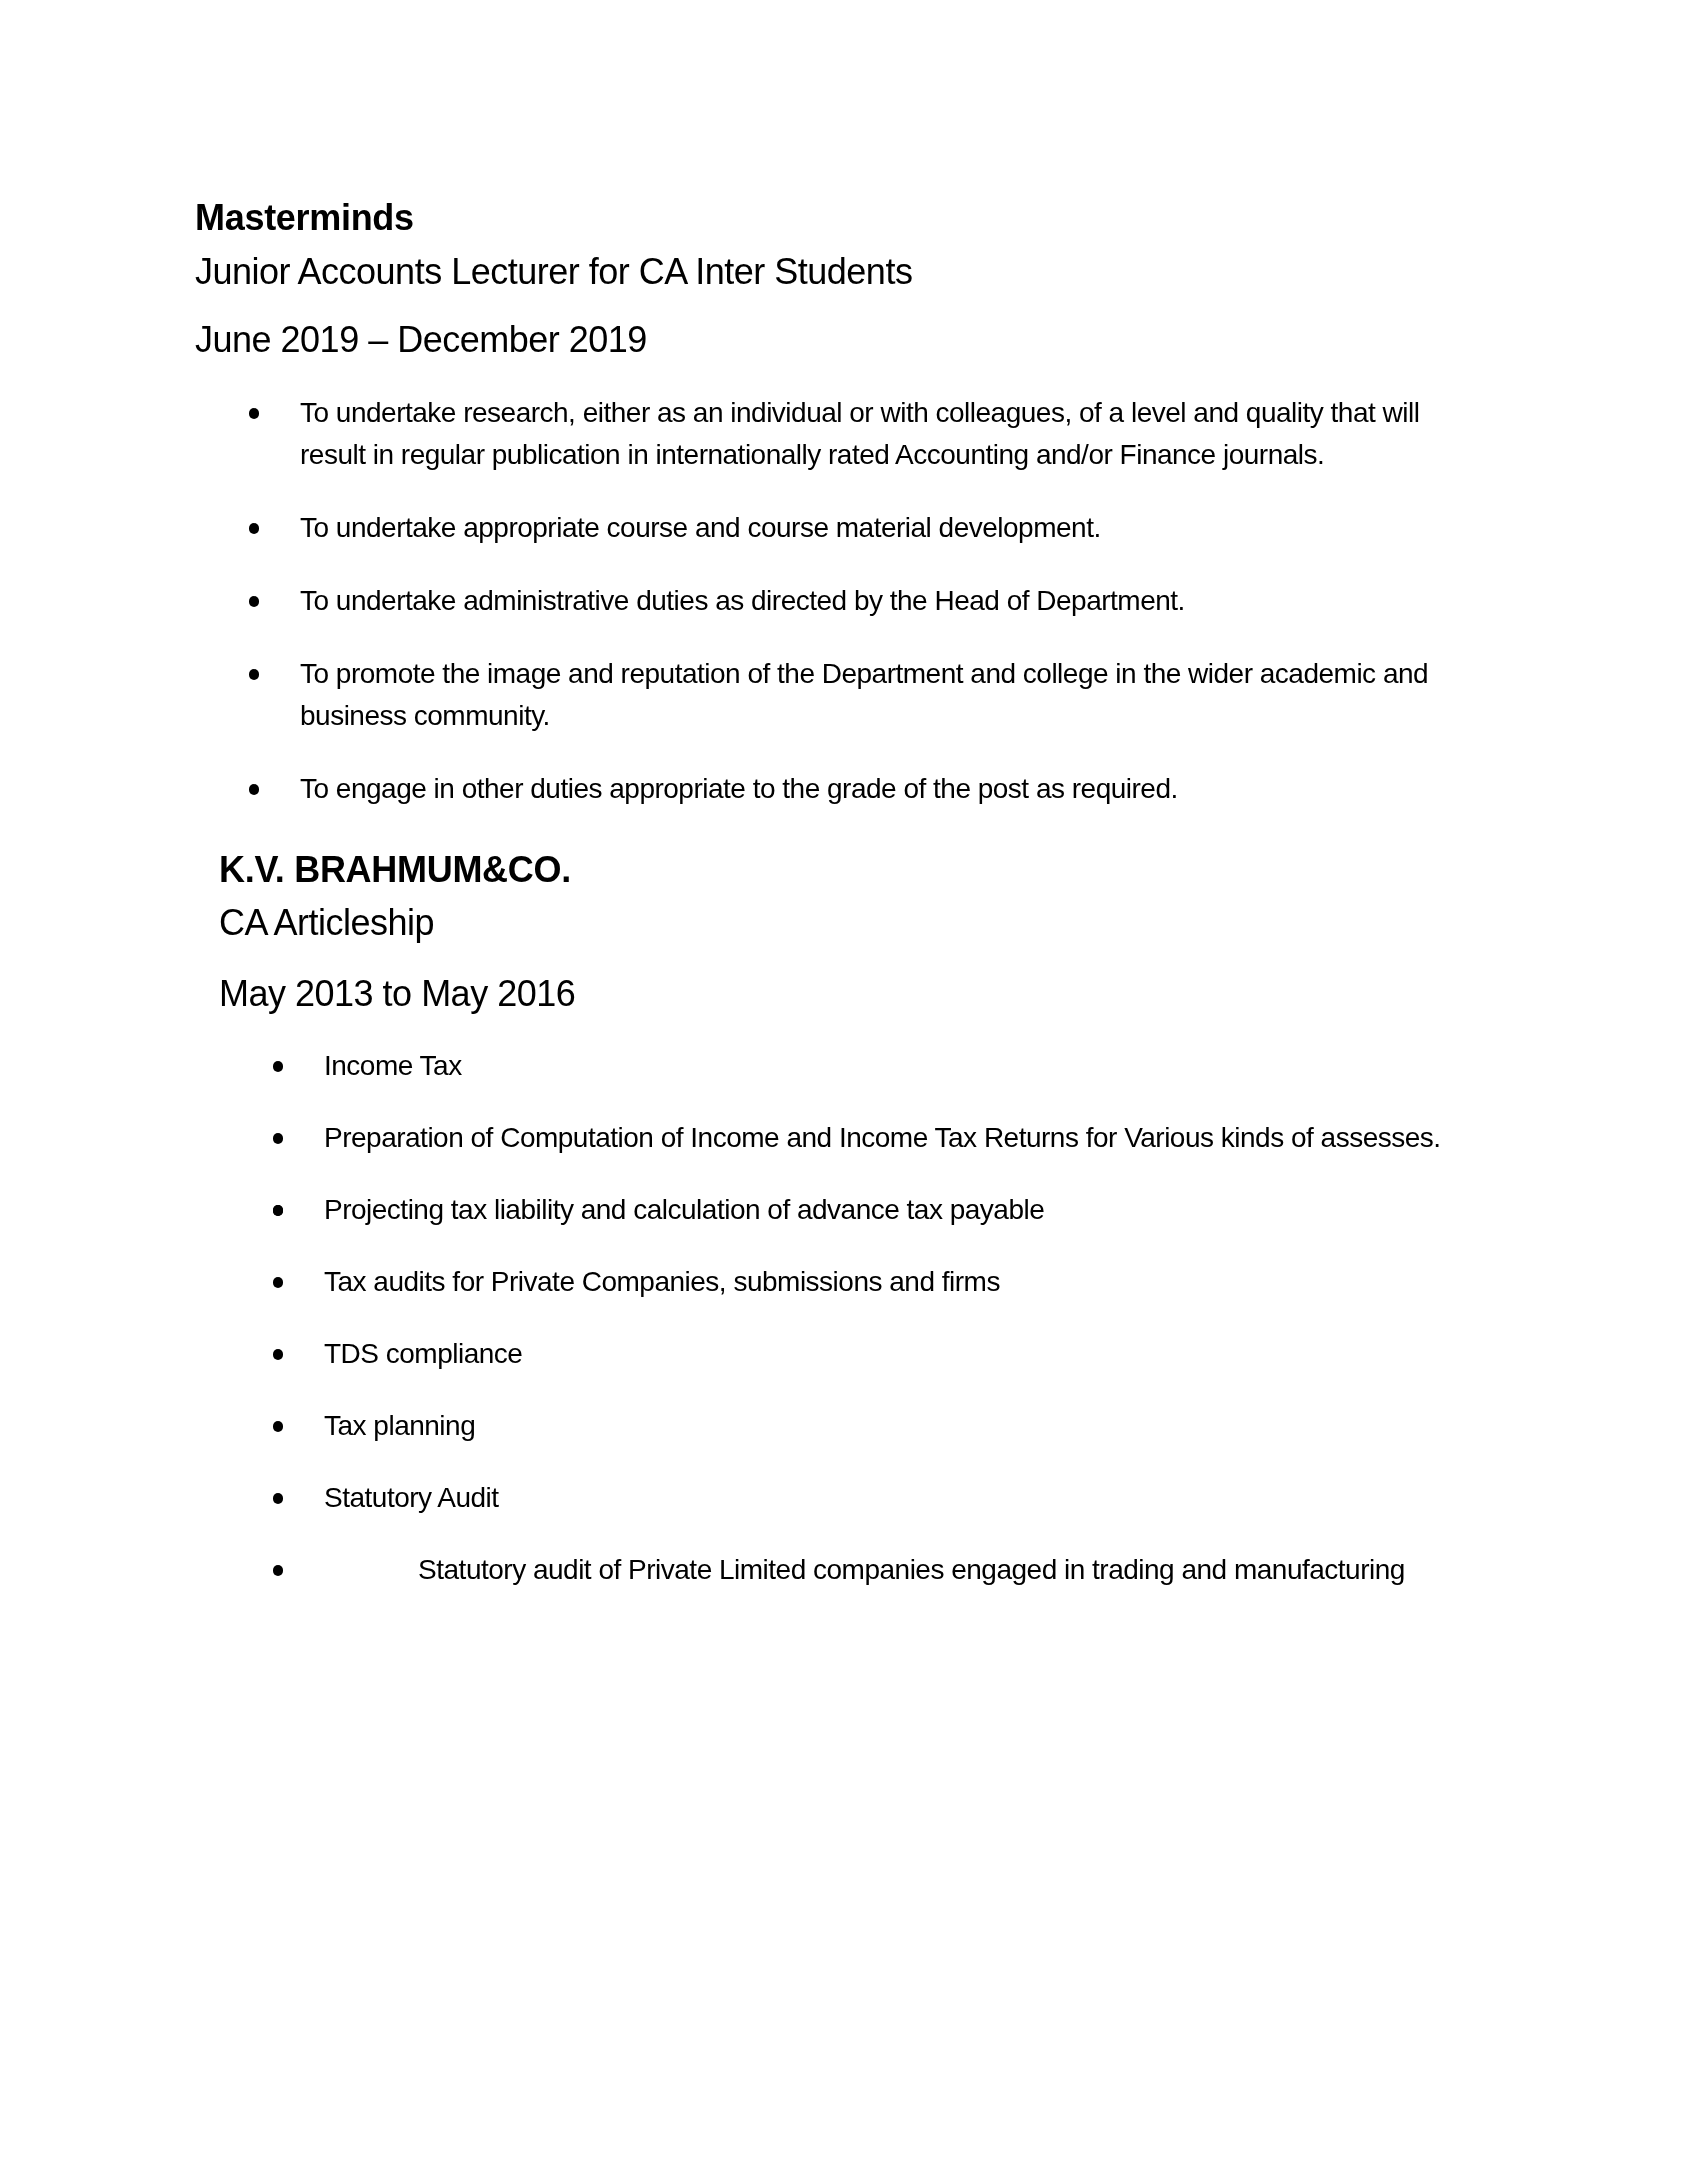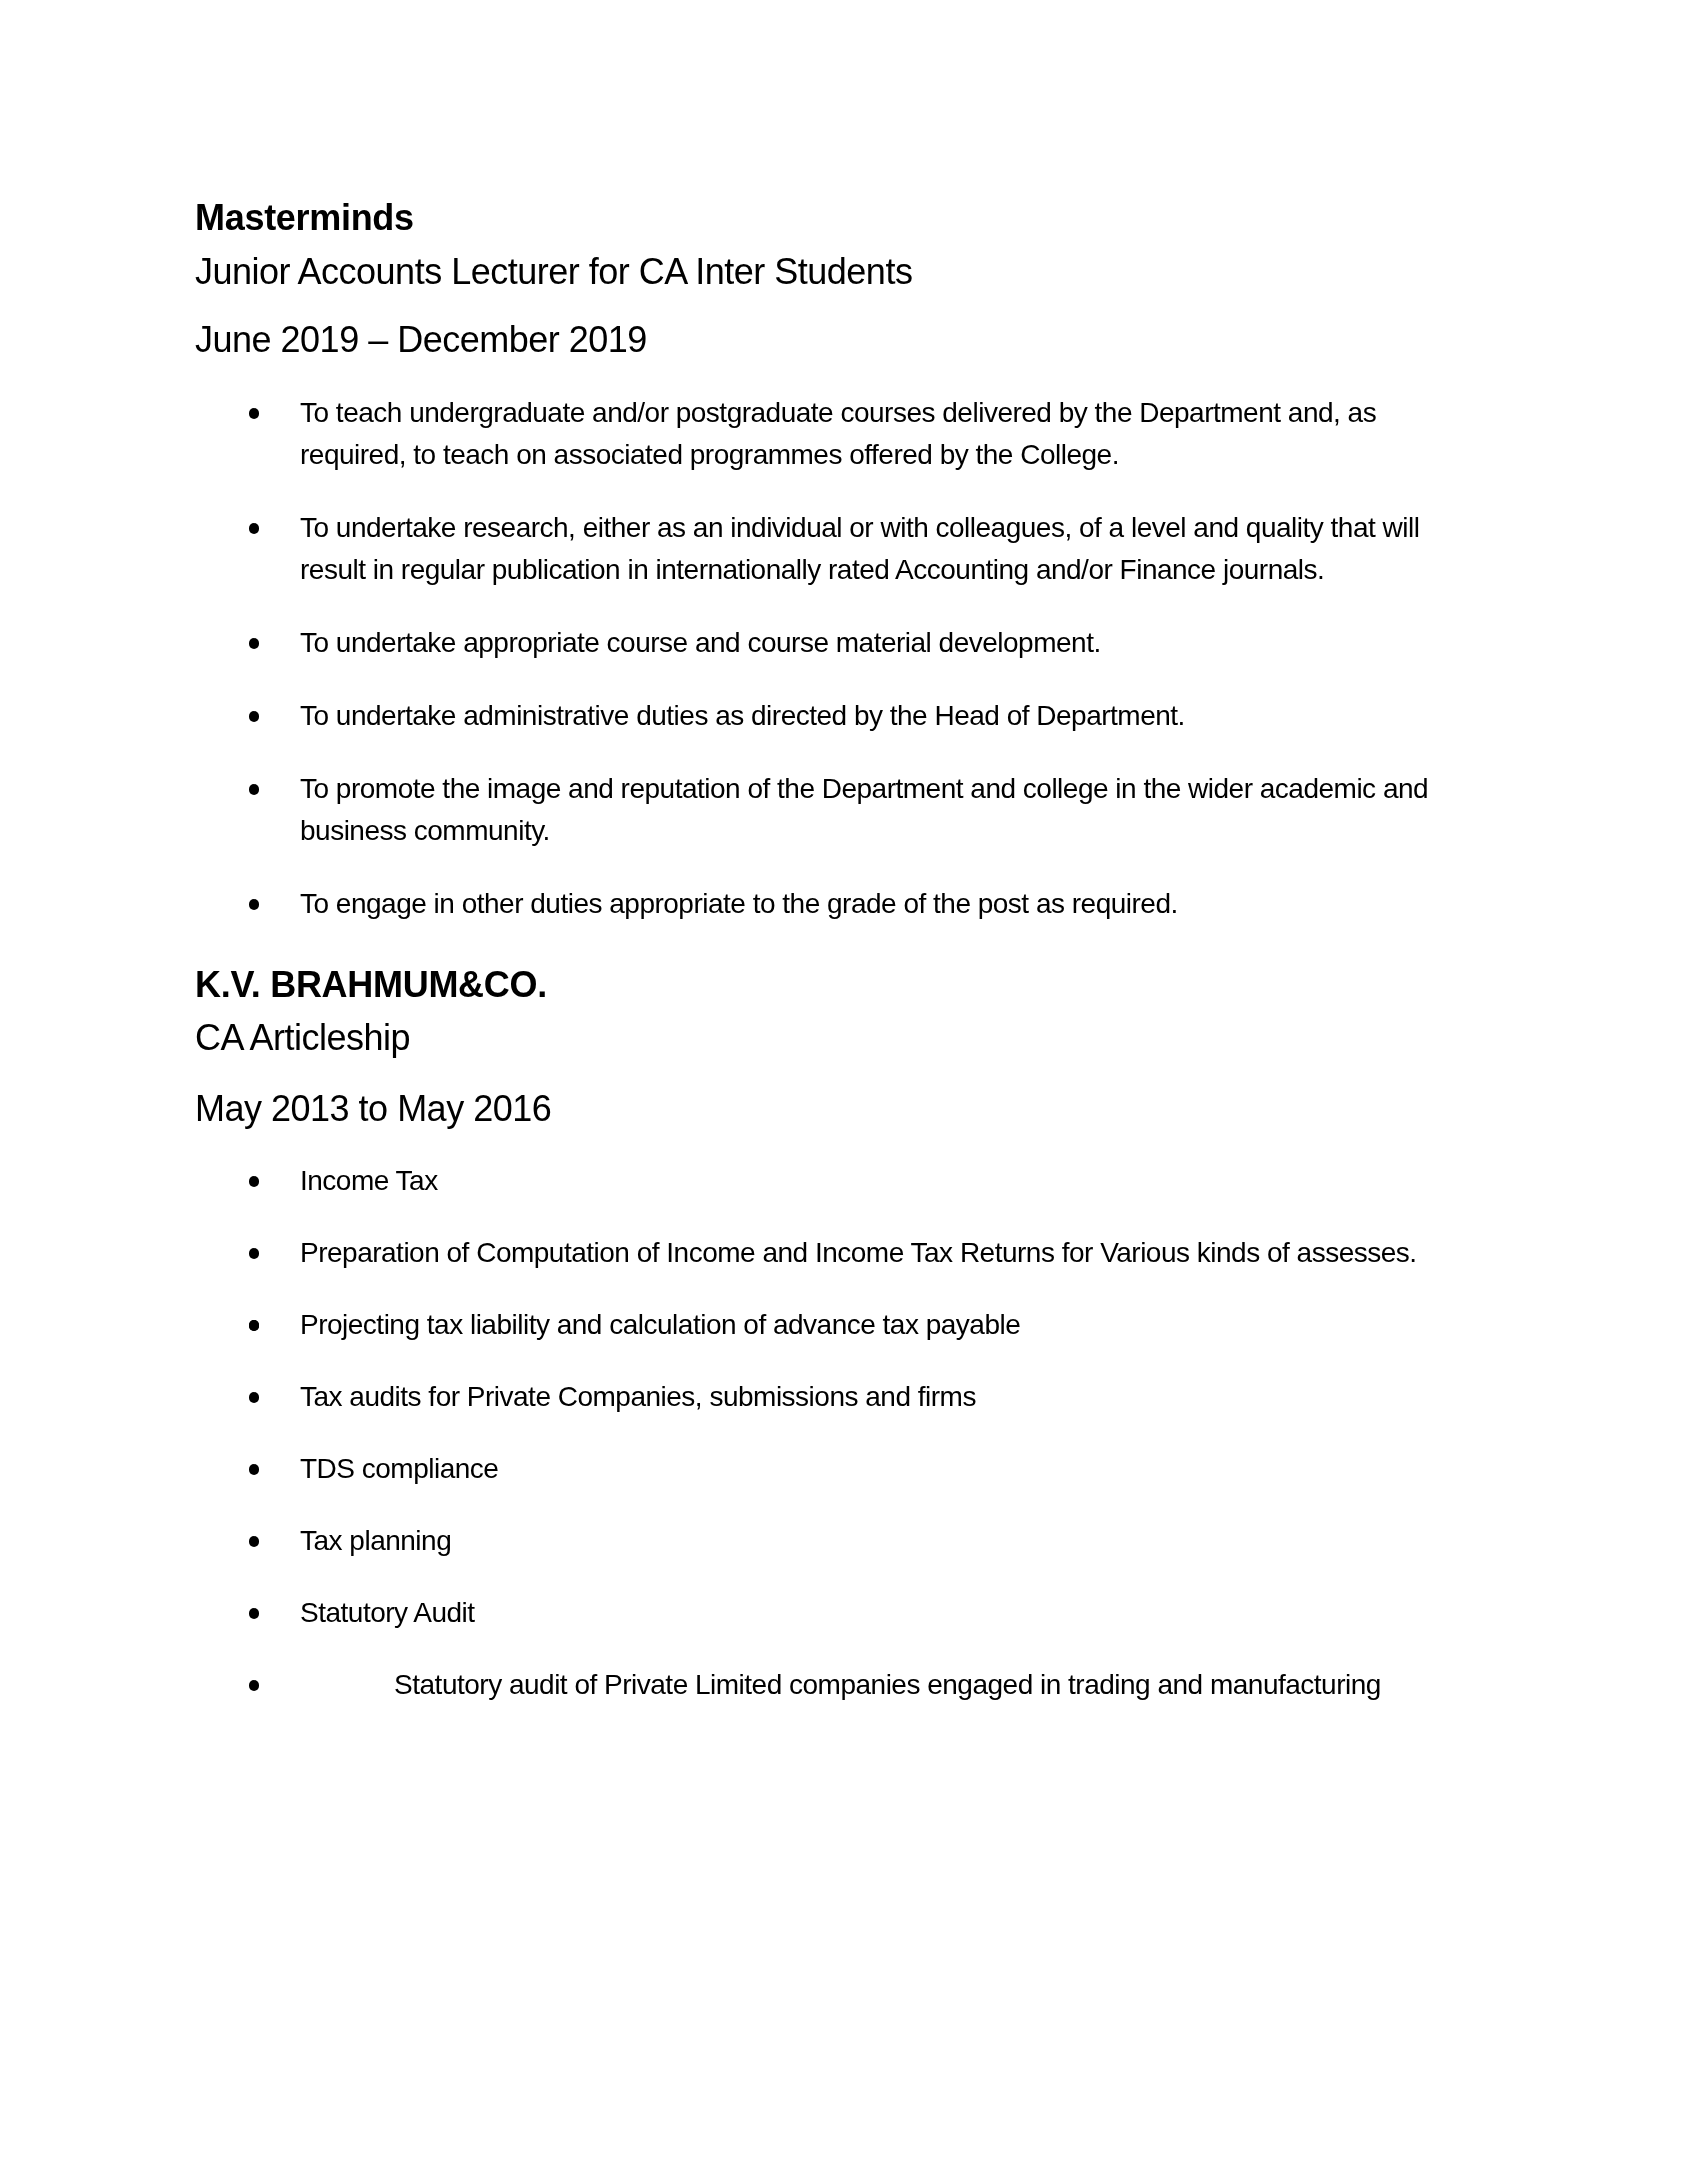--- a/index.html
+++ b/index.html
@@ -52,38 +52,37 @@
   ul.duties li:last-child { margin-bottom: 0; }
   .bullet-icon {
     position: absolute;
     left: 54px;
     top: 16px;
     width: 10.2px;
     height: 10.2px;
     border-radius: 50%;
     background: #000000;
   }
-  .sec2 { margin-top: 39px; }
+  .sec2 { margin-top: 39px; margin-left: 24px; }
   .sec2 .role { margin-top: 11px; }
   .sec2 .dates { margin-top: 29px; }
   .sec2 ul.duties { margin-top: 30px; }
   .sec2 ul.duties li { margin-bottom: 30px; }
   .sec2 ul.duties li:last-child { margin-bottom: 0; text-align: center; }
 </style>
 </head>
 <body>
 
 <div class="page">
 
   <section class="sec1">
     <div class="line company">Masterminds</div>
     <div class="line role">Junior Accounts Lecturer for CA Inter Students</div>
     <div class="line dates">June 2019 – December 2019</div>
     <ul class="duties">
-      <li><span class="bullet-icon"></span><span>To teach undergraduate and/or postgraduate courses delivered by the Department and, as required, to teach on associated programmes offered by the College.</span></li>
       <li><span class="bullet-icon"></span><span>To undertake research, either as an individual or with colleagues, of a level and quality that will result in regular publication in internationally rated Accounting and/or Finance journals.</span></li>
       <li><span class="bullet-icon"></span><span>To undertake appropriate course and course material development.</span></li>
       <li><span class="bullet-icon"></span><span>To undertake administrative duties as directed by the Head of Department.</span></li>
       <li><span class="bullet-icon"></span><span>To promote the image and reputation of the Department and college in the wider academic and business community.</span></li>
       <li><span class="bullet-icon"></span><span>To engage in other duties appropriate to the grade of the post as required.</span></li>
     </ul>
   </section>
 
   <section class="sec2">
     <div class="line company">K.V. BRAHMUM&amp;CO.</div>

